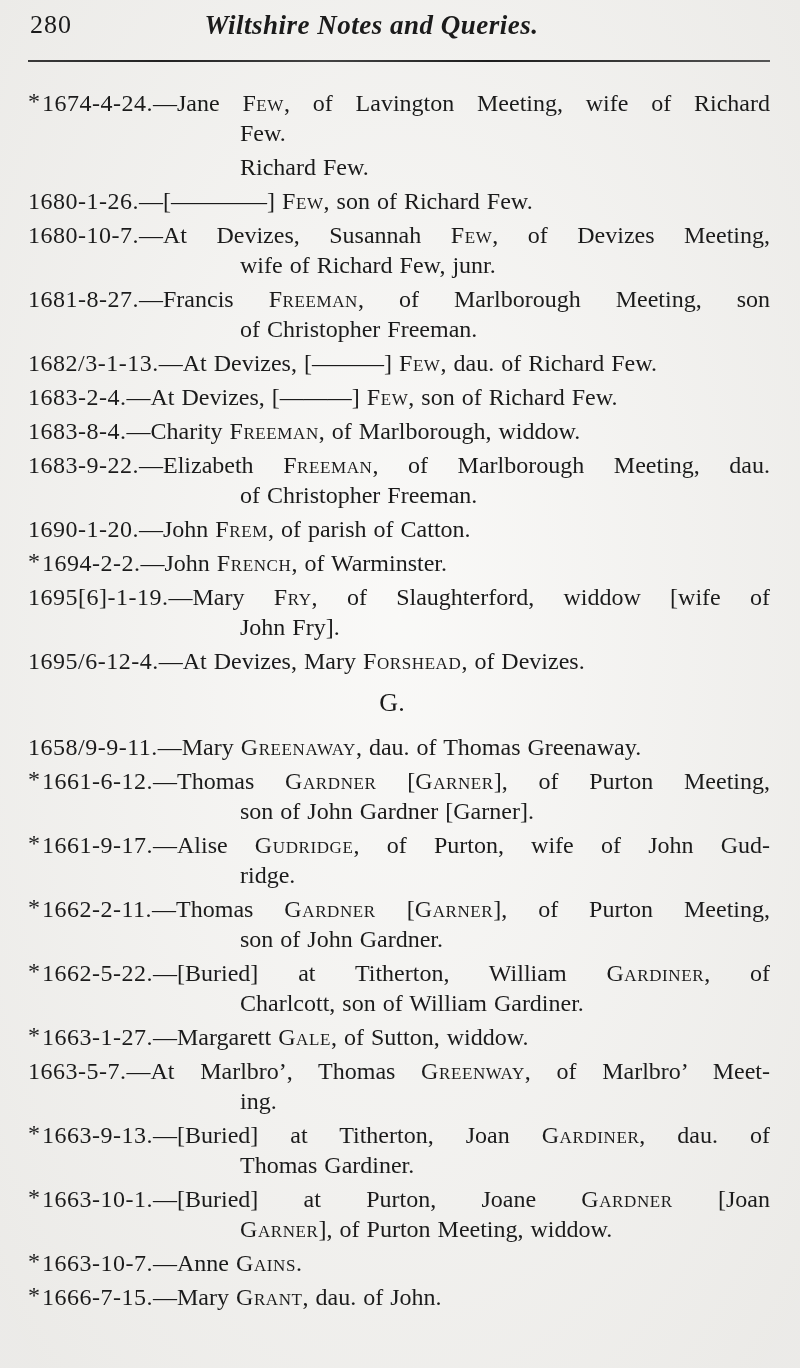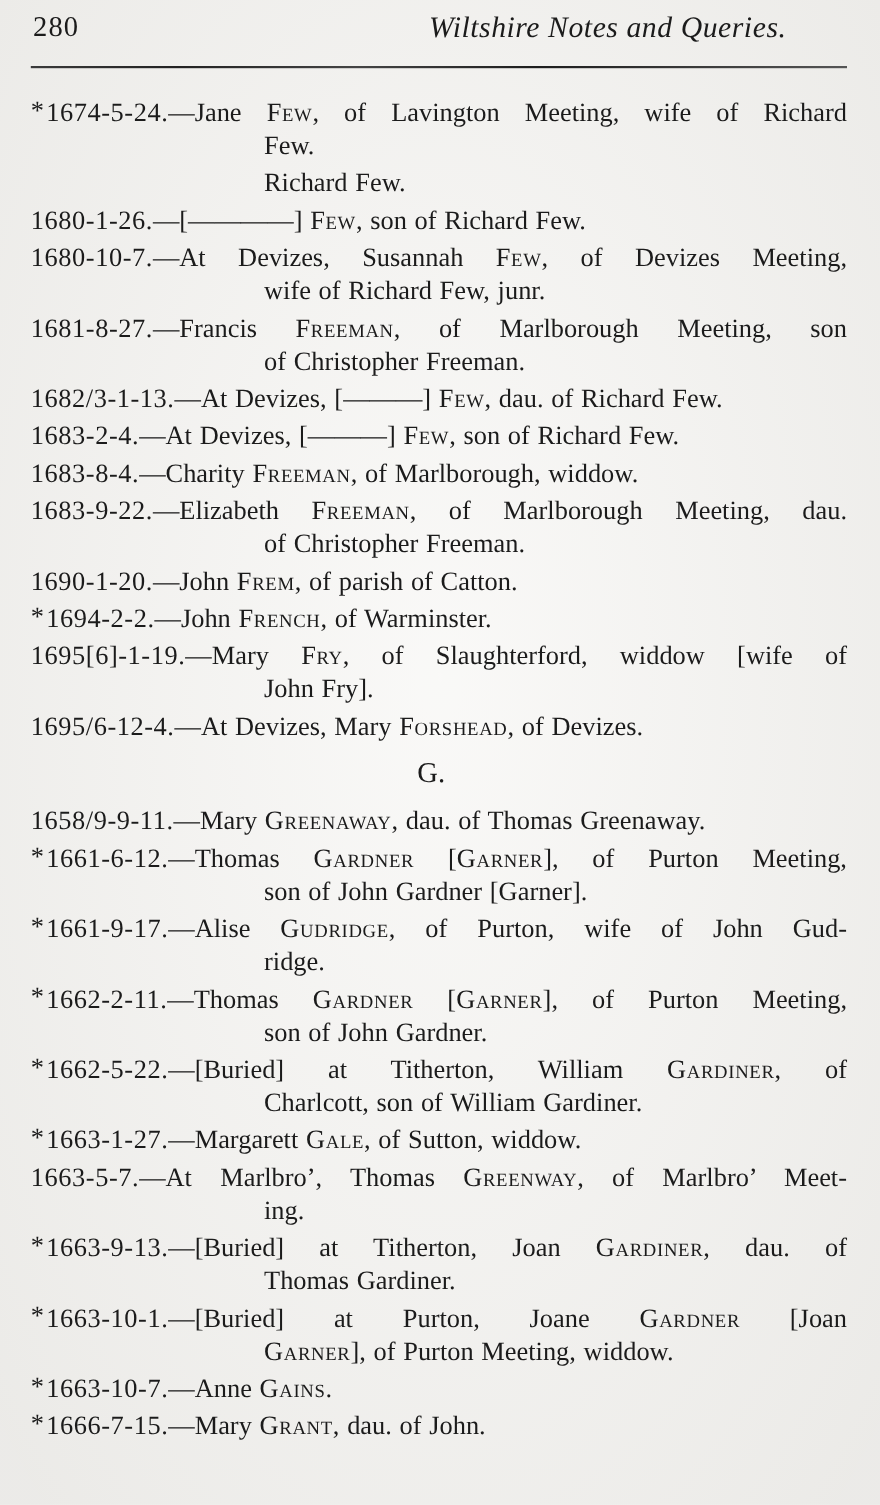--- a/index.html
+++ b/index.html
@@ -32,24 +32,24 @@
     top: 0;
     font-size: 26px;
     letter-spacing: 1px;
   }
   .page-title {
     position: absolute;
     left: 0;
     right: 55px;
     top: 0;
     margin: 0;
-    text-align: right;
+    text-align: center;
     font-size: 27px;
     font-style: italic;
-    font-weight: 400;
+    font-weight: 700;
     letter-spacing: 0.5px;
   }
   .header-rule {
     margin: 16px 0 0 0;
     border: none;
     height: 2px;
     background: linear-gradient(90deg, #3a3a3a 0%, #222 18%, #444 40%, #1d1d1d 62%, #3c3c3c 83%, #555 100%);
   }
   .entries {
     margin-top: 26px;
@@ -89,21 +89,21 @@
 <body>
 
 <div class="page">
   <header>
     <span class="page-number">280</span>
     <h1 class="page-title">Wiltshire Notes and Queries.</h1>
   </header>
   <hr class="header-rule">
   <main class="entries" id="entries">
       <div class="entry">
-        <div class="line first just"><span class="star">*</span><span class="date">1674-5-24.</span>—Jane <span class="sc">Few</span>, of Lavington Meeting, wife of Richard</div>
+        <div class="line first just"><span class="star">*</span><span class="date">1674-4-24.</span>—Jane <span class="sc">Few</span>, of Lavington Meeting, wife of Richard</div>
         <div class="line cont">Few.</div>
       </div>
       <div class="entry">
         <div class="line cont">Richard Few.</div>
       </div>
       <div class="entry">
         <div class="line first"><span class="date">1680-1-26.</span>—[————] <span class="sc">Few</span>, son of Richard Few.</div>
       </div>
       <div class="entry">
         <div class="line first just"><span class="date">1680-10-7.</span>—At Devizes, Susannah <span class="sc">Few</span>, of Devizes Meeting,</div>

